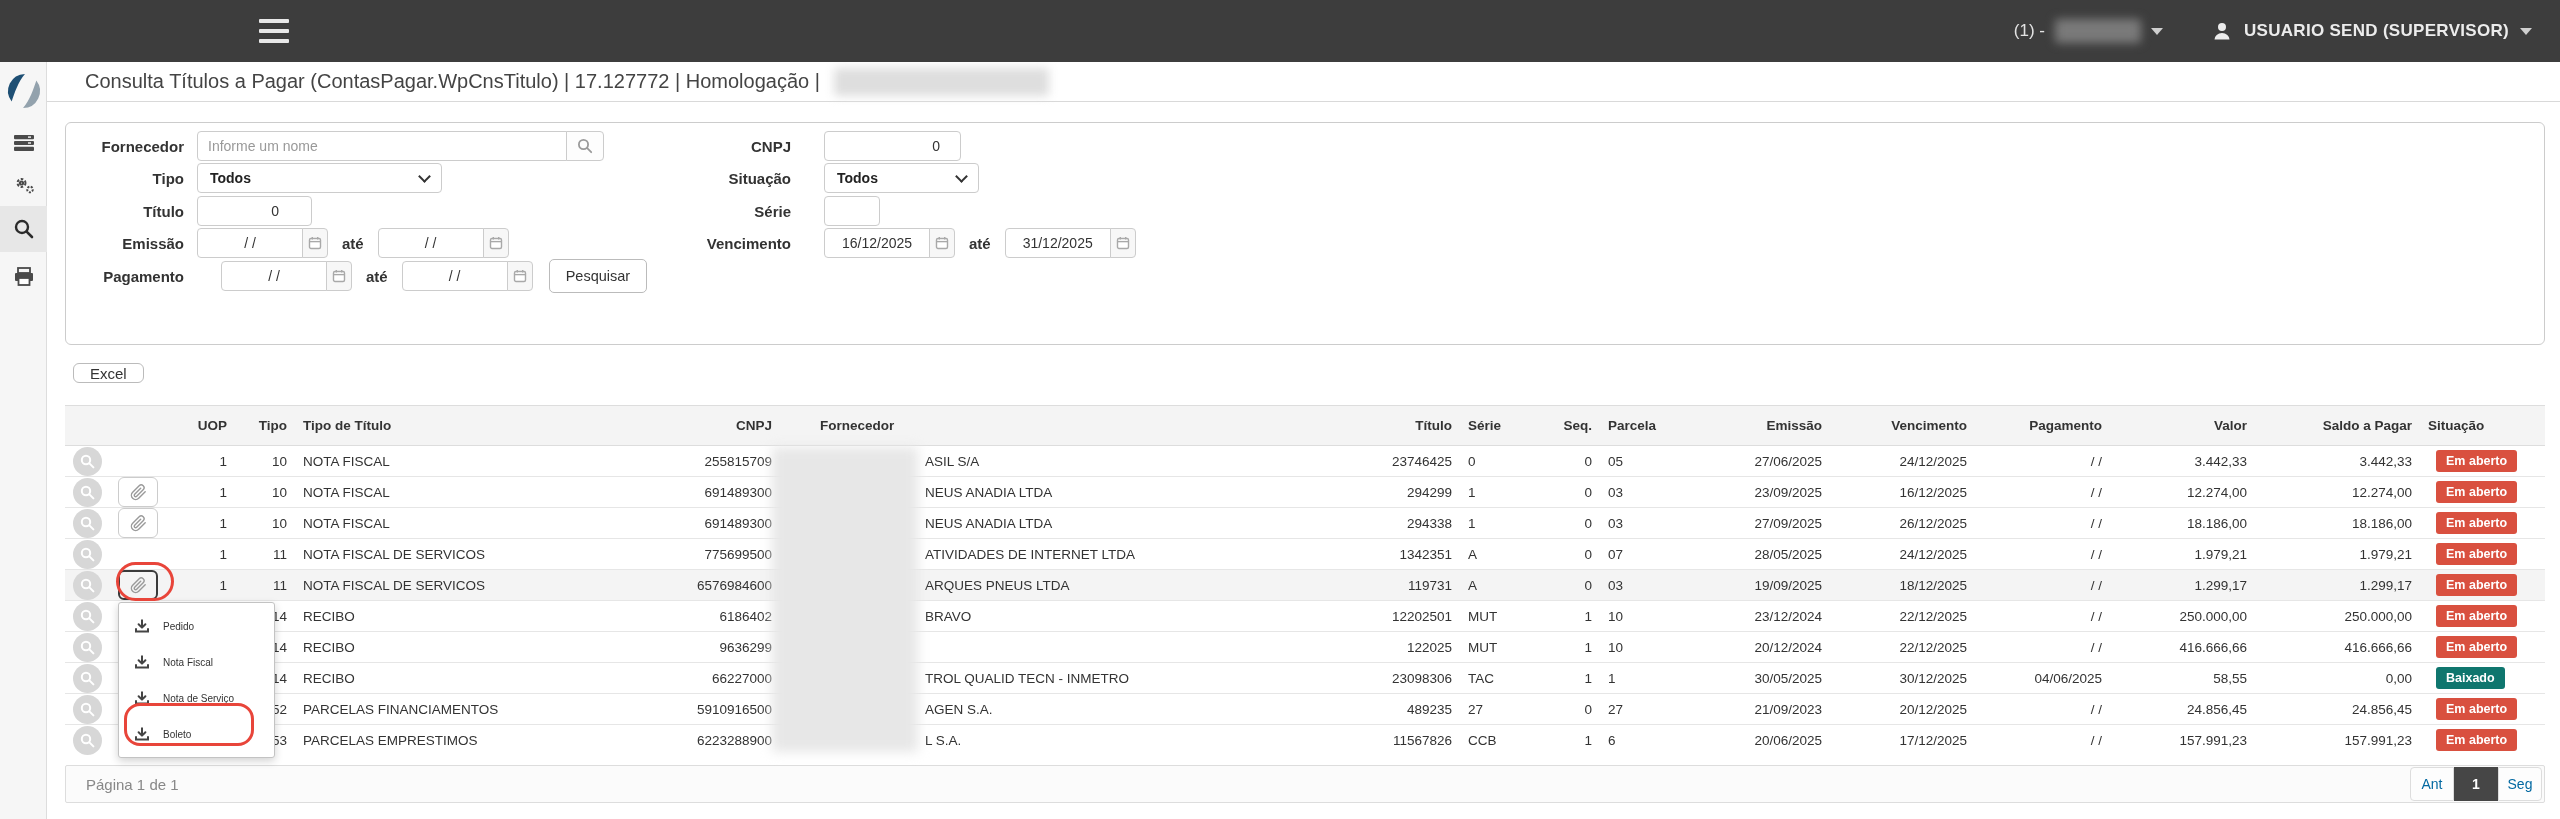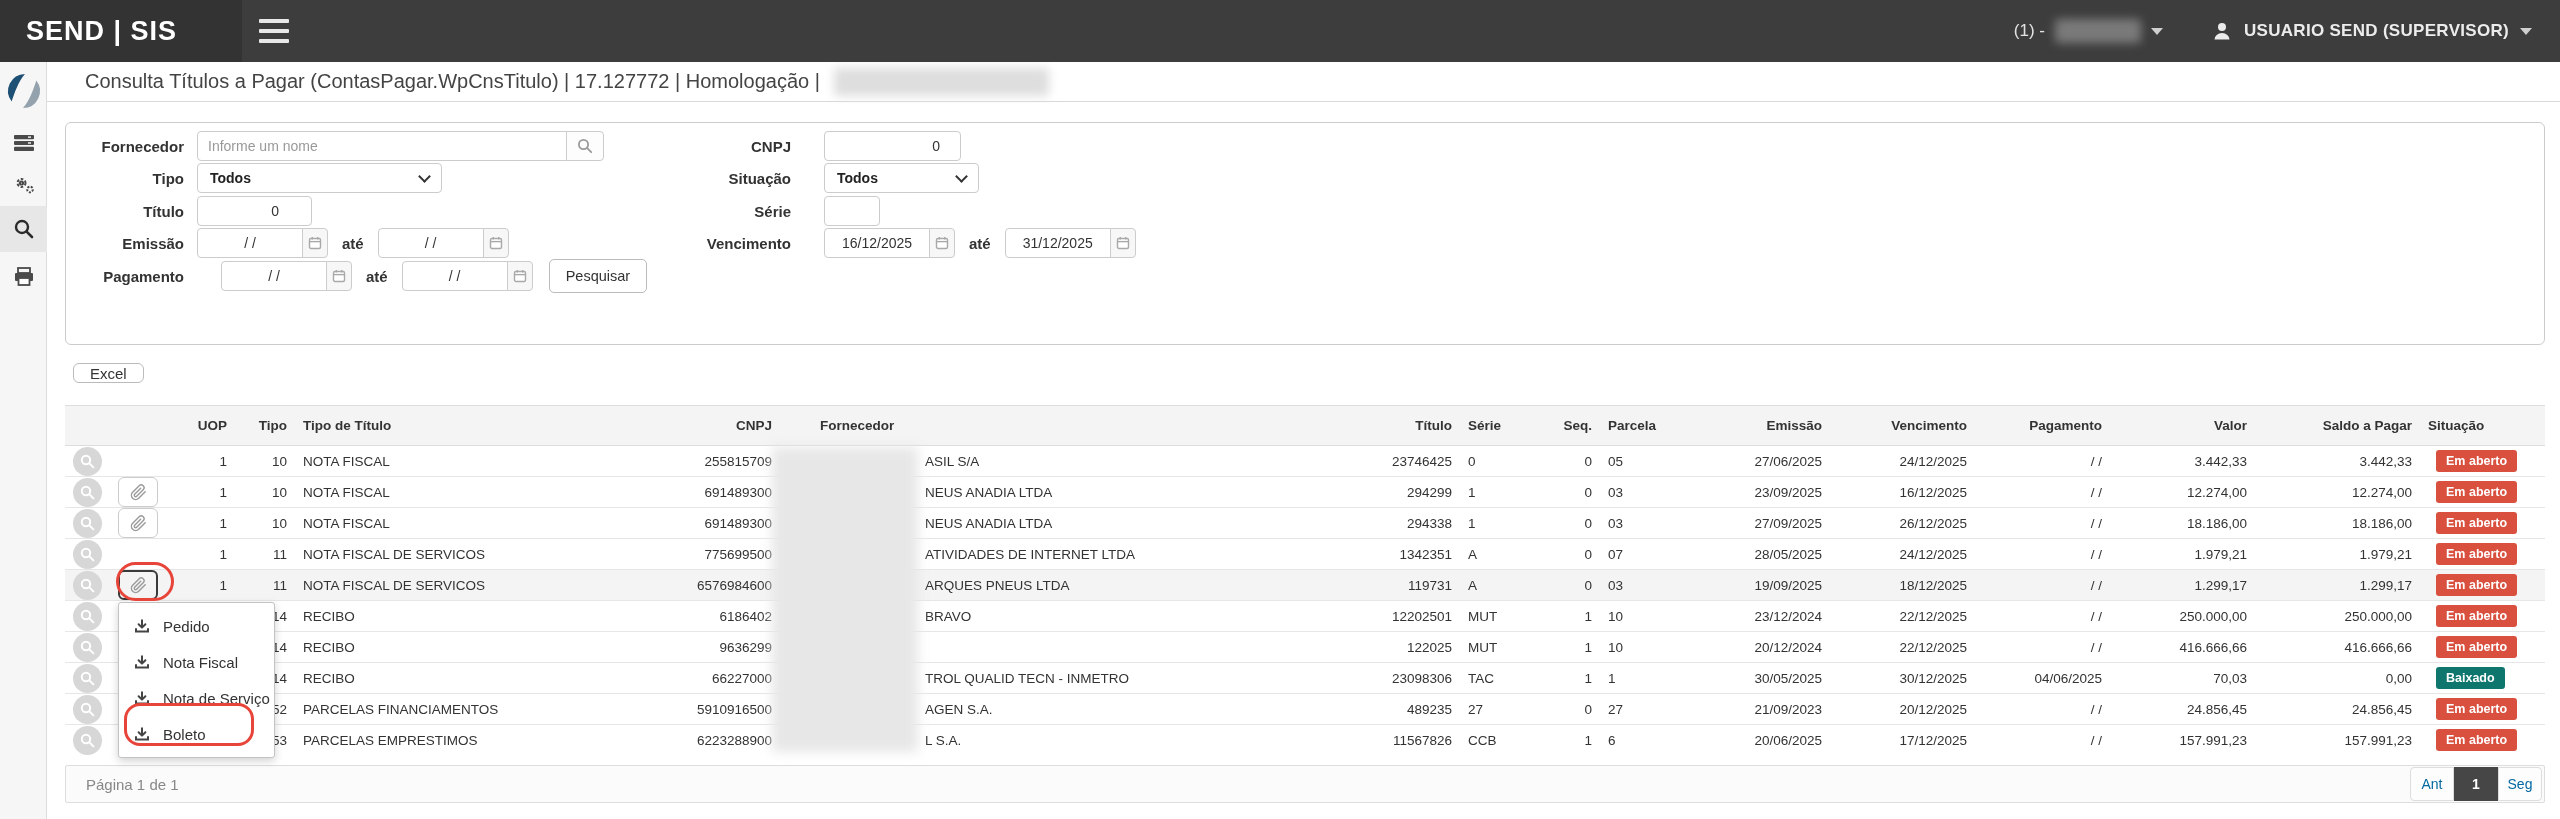--- a/index.html
+++ b/index.html
@@ -85,38 +85,35 @@
   .pgbtn { min-width:44px; height:34px; line-height:32px; text-align:center; font-size:14px; border:1px solid #ddd; background:#fdfdfd; color:#0369a1; cursor:pointer; }
   .pgbtn:first-child { border-radius:4px 0 0 4px; }
   .pgbtn:last-child { border-radius:0 4px 4px 0; }
   .pgbtn.cur { background:#464646; color:#fff; border-color:#464646; font-weight:bold; }
 
   
   .redact-table { position:absolute; left:772px; top:447px; width:146px; height:305px; background:#e7e7e7; filter:blur(6px); z-index:3; }
 
   
   .ctx-menu { position:absolute; left:118px; top:602px; width:157px; background:#fff; border:1px solid #c3c3c3; border-radius:3px; box-shadow:0 3px 8px rgba(0,0,0,.18); z-index:10; padding:5px 0; }
-  .menu-item { height:36px; display:flex; align-items:center; gap:13px; padding-left:15px; font-size:15px; color:#333; cursor:pointer; }
+  .menu-item { height:36px; display:flex; align-items:center; gap:13px; padding-left:15px; font-size:10px; color:#333; cursor:pointer; }
 
   
   .anno { position:absolute; border:3px solid #e8453a; z-index:12; pointer-events:none; }
   .anno-clip { left:116px; top:562px; width:58px; height:39px; border-radius:20px; }
   .anno-boleto { left:124px; top:703px; width:130px; height:43px; border-radius:16px; }
 
   svg { display:block; }
 </style>
 </head>
 <body>
 
 <div class="page">
 
   <div class="topbar">
-    <div class="brand-block">
-      <span class="brand">SEND | SIS</span>
-    </div>
     <div class="hamburger">
         <span></span>
         <span></span>
         <span></span>
       </div>
     <div class="topbar-right">
       <div class="company-select">
         <span>(1) -</span>
         <span class="redact-top"></span>
         <span class="caret"></span>
@@ -527,21 +524,21 @@
               <td class="al-l pad20">RECIBO</td>
               <td class="al-r">66227000</td>
               <td class="al-l c-forn">TROL QUALID TECN - INMETRO</td>
               <td class="al-r">23098306</td>
               <td class="al-l">TAC</td>
               <td class="al-r">1</td>
               <td class="al-l pad12">1</td>
               <td class="al-r">30/05/2025</td>
               <td class="al-r">30/12/2025</td>
               <td class="al-r">04/06/2025</td>
-              <td class="al-r">70,03</td>
+              <td class="al-r">58,55</td>
               <td class="al-r">0,00</td>
               <td class="al-l"><span class="badge green">Baixado</span></td>
             </tr>
             <tr>
               <td class="al-c"><button class="row-mag">
   <svg width="15" height="15" viewBox="0 0 15 15">
                     <circle cx="6" cy="6" r="4.2" fill="none" stroke="#fff" stroke-width="2"></circle>
                     <line x1="9.4" y1="9.4" x2="13.4" y2="13.4" stroke="#fff" stroke-width="2" stroke-linecap="round"></line>
                   </svg>
 </button></td>

